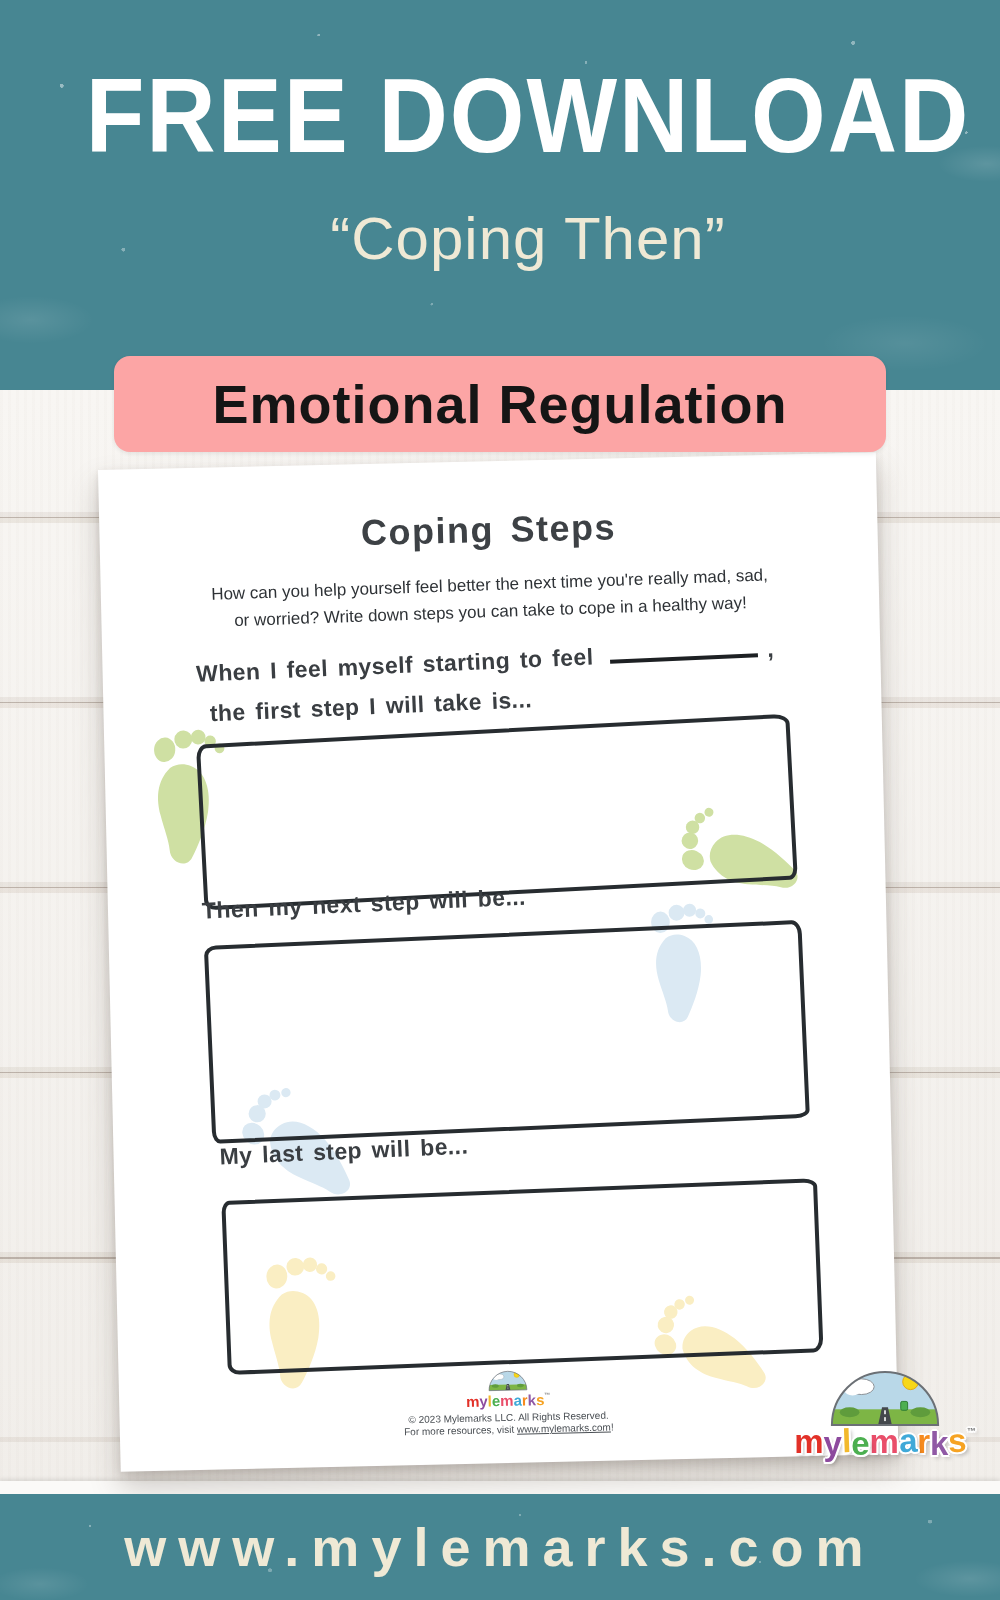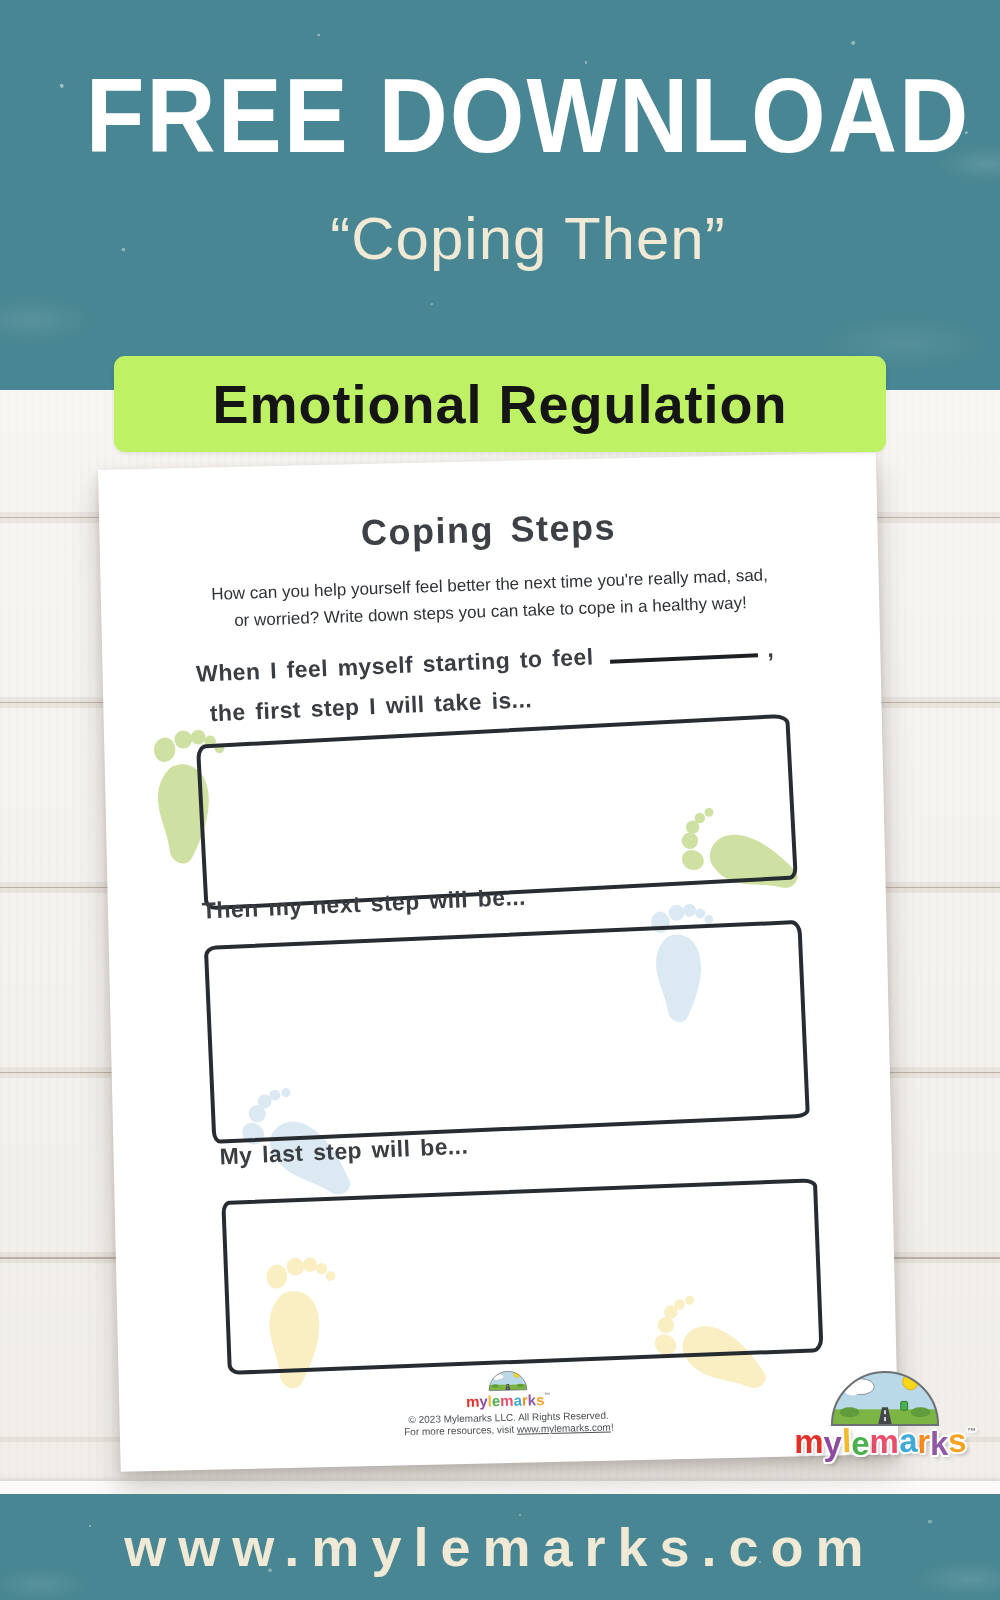--- a/index.html
+++ b/index.html
@@ -32,21 +32,21 @@
     letter-spacing:2px;transform:scaleY(1.10);transform-origin:top center;
     white-space:nowrap;
   }
   .quote-subtitle{
     margin:0;margin-top:44px;text-align:center;
     font-size:60px;font-weight:400;color:#efe9d5;letter-spacing:1px;
   }
   
   .pill{
     position:absolute;left:50%;top:356px;transform:translateX(-50%);
-    width:772px;height:96px;background:#bef264;border-radius:11px;
+    width:772px;height:96px;background:#fca5a5;border-radius:16px;
     display:flex;align-items:center;justify-content:center;z-index:6;
     box-shadow:0 2px 4px rgba(0,0,0,.08);
   }
   .pill-text{
     font-size:54px;font-weight:800;color:#151515;letter-spacing:1px;white-space:nowrap;
   }
   
   .wood{
     position:absolute;left:0;top:390px;width:1000px;height:1104px;
     background-color:#f6f4f1;

